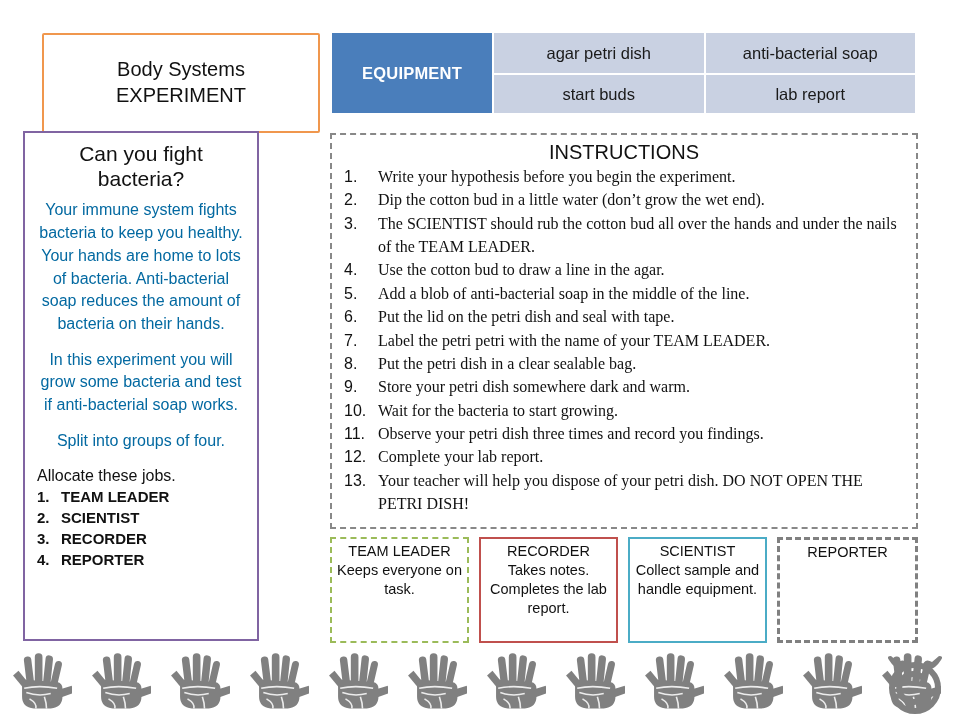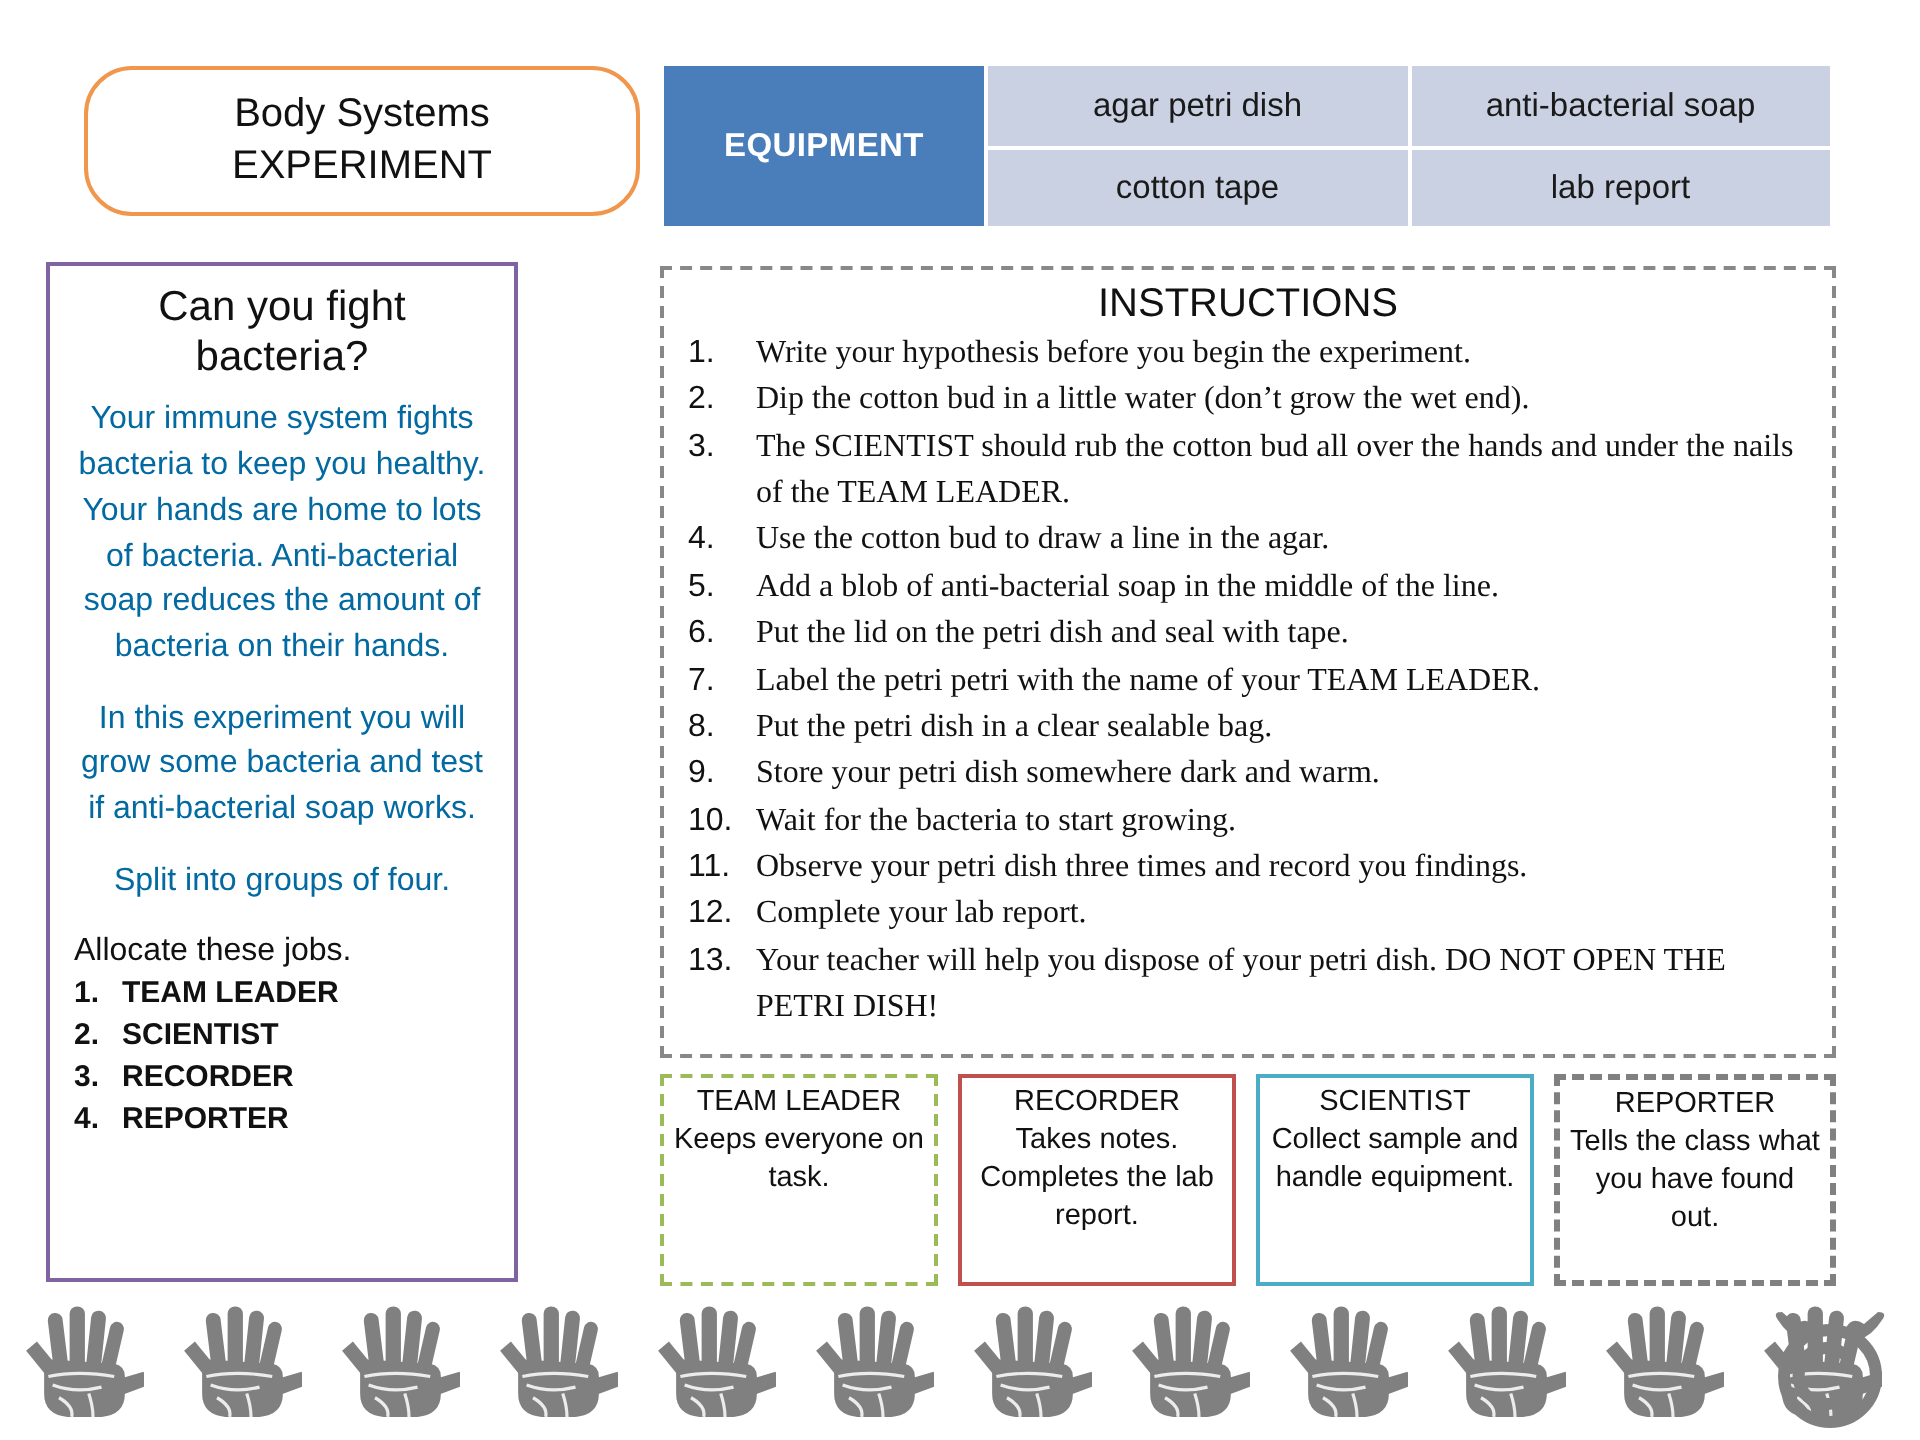--- a/index.html
+++ b/index.html
@@ -6,22 +6,22 @@
   html, body {
     width: 960px; height: 720px;
     background: #ffffff;
     font-family: "Liberation Sans", sans-serif;
     overflow: hidden;
   }
   #page { position: relative; width: 960px; height: 720px; background:#fff; }
 
   
   #title-box {
-    position: absolute; left: 42px; top: 33px; width: 278px; height: 75px;
-    border: 2.5px solid #f0974d; border-radius: 24px; background: #fff;
+    position: absolute; left: 42px; top: 33px; width: 278px; height: 100px;
+    border: 2.5px solid #f0974d; border-radius: 2px; background: #fff;
     display: flex; flex-direction: column; align-items: center; justify-content: center;
     line-height: 1.28;
   }
   #title-box .tline { font-size: 20px; color: #111; text-align: center; }
 
   
   #equipment {
     position: absolute; left: 332px; top: 33px; width: 583px; height: 80px;
     display: flex;
   }
@@ -114,21 +114,21 @@
   </div>
 
   <div id="equipment">
     <div id="equip-label">EQUIPMENT</div>
     <div id="equip-grid">
       <div class="equip-row">
         <div class="equip-cell">agar petri dish</div>
         <div class="equip-cell">anti-bacterial soap</div>
       </div>
       <div class="equip-row">
-        <div class="equip-cell">cotton tape</div>
+        <div class="equip-cell">start buds</div>
         <div class="equip-cell">lab report</div>
       </div>
     </div>
   </div>
 
   <div id="info-panel">
     <div id="info-heading">Can you fight bacteria?</div>
     <div class="info-para">Your immune system fights bacteria to keep you healthy. Your hands are home to lots of bacteria. Anti-bacterial soap reduces the amount of bacteria on their hands.</div>
     <div class="info-para">In this experiment you will grow some bacteria and test if anti-bacterial soap works.</div>
     <div class="info-para">Split into groups of four.</div>
@@ -219,21 +219,20 @@
     <div class="role-box role-1">
       <div class="role-title">RECORDER</div>
       <div class="role-desc">Takes notes. Completes the lab report.</div>
     </div>
     <div class="role-box role-2">
       <div class="role-title">SCIENTIST</div>
       <div class="role-desc">Collect sample and handle equipment.</div>
     </div>
     <div class="role-box role-3">
       <div class="role-title">REPORTER</div>
-      <div class="role-desc">Tells the class what you have found out.</div>
     </div>
   </div>
 
   <div id="footer">
       <div class="hand" style="left: 4px;">
     <svg viewBox="0 0 64 64" width="68" height="68" xmlns="http://www.w3.org/2000/svg">
       <g fill="#808080">
         <path d="M10 22 L16 19 L24 36 L18 39 Z" transform="rotate(-14 17 29)"></path>
         <rect x="20" y="6" width="7" height="28" rx="3.4" transform="rotate(-7 23.5 20)"></rect>
         <rect x="29" y="3" width="7.2" height="31" rx="3.5"></rect>

